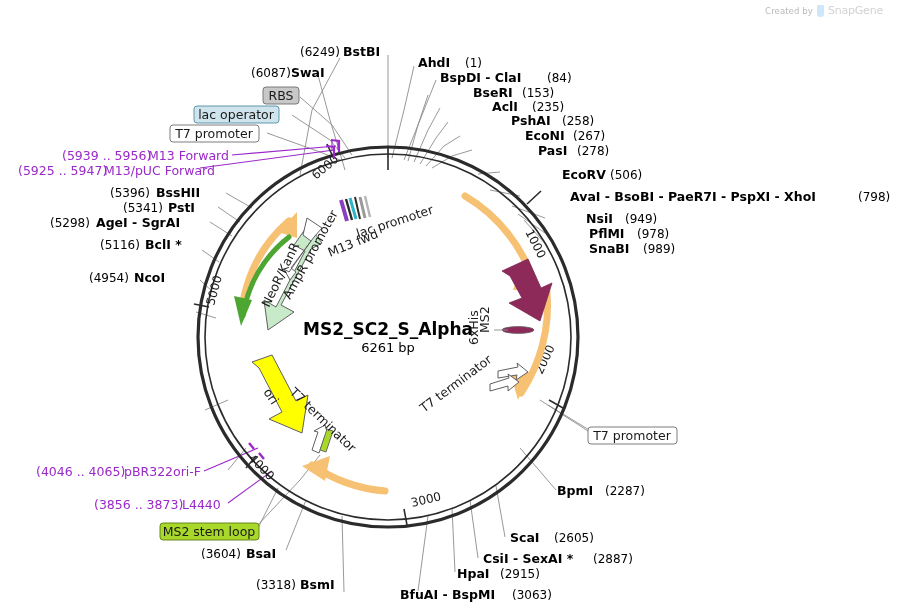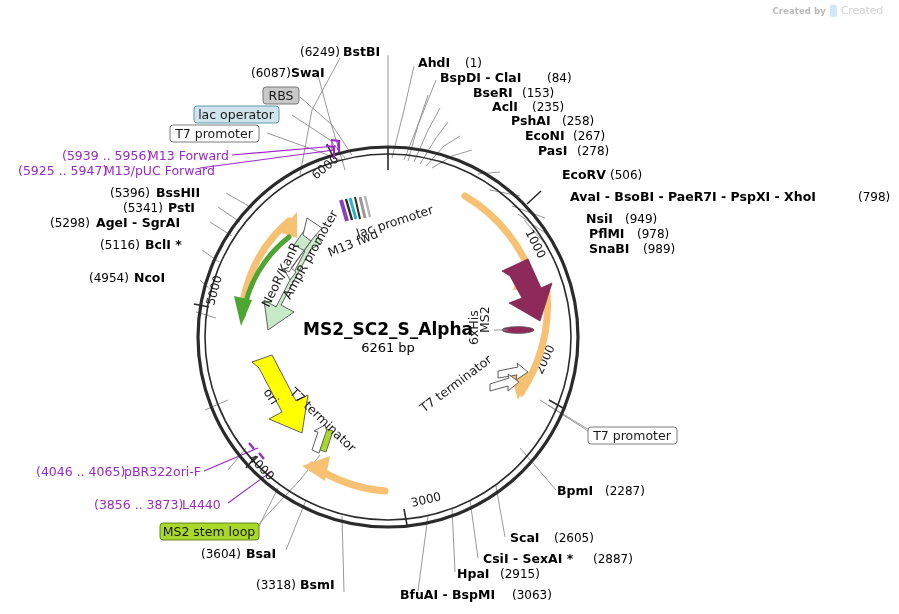--- a/index.html
+++ b/index.html
@@ -97,21 +97,20 @@
     top: 4px;
     display: flex;
     align-items: center;
     gap: 4px;
     font-family: "DejaVu Sans", sans-serif;
   }
   .wm-created {
     font-size: 8.5px;
     color: #b9b9b9;
     letter-spacing: 0.1px;
-    font-weight: bold;
   }
   .wm-name {
     font-size: 11px;
     color: #d2d2d2;
     letter-spacing: -0.2px;
   }
   .wm-mark {
     width: 7px;
     height: 12px;
     background: #cfe6fb;
@@ -120,21 +119,21 @@
   }
 </style>
 </head>
 <body>
 
 <div id="root">
 
   <div class="watermark">
     <span class="wm-created">Created by</span>
     <span class="wm-mark"></span>
-    <span class="wm-name">Created</span>
+    <span class="wm-name">SnapGene</span>
   </div>
 
   <svg class="map" viewBox="0 0 899 614">
 
     <g>
 
       <path class="leader" d="M340,58 L312,110 L300,175"></path>
       <path class="leader" d="M318,75 L330,120 L345,170"></path>
 
       <line class="leader" x1="388" y1="55" x2="388" y2="158" stroke="#bdbdbd" stroke-width="3"></line>

